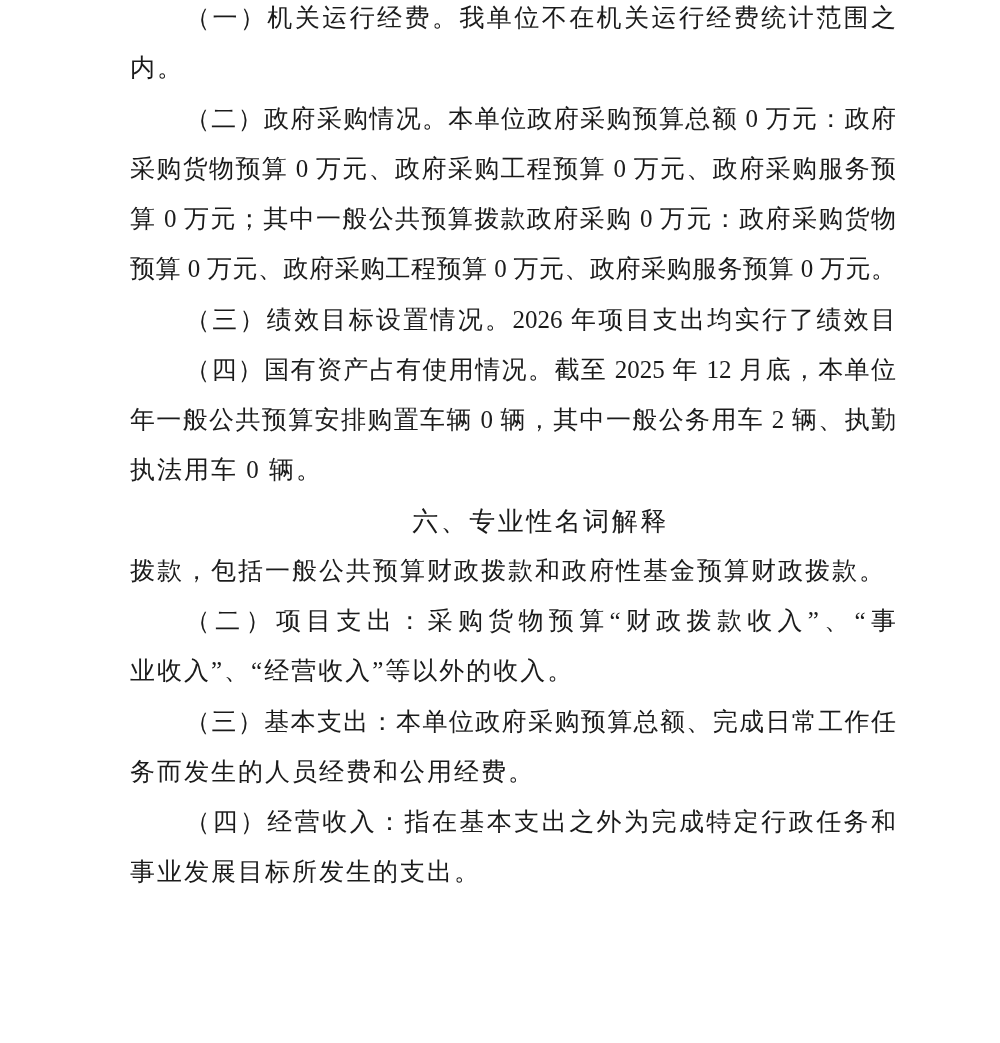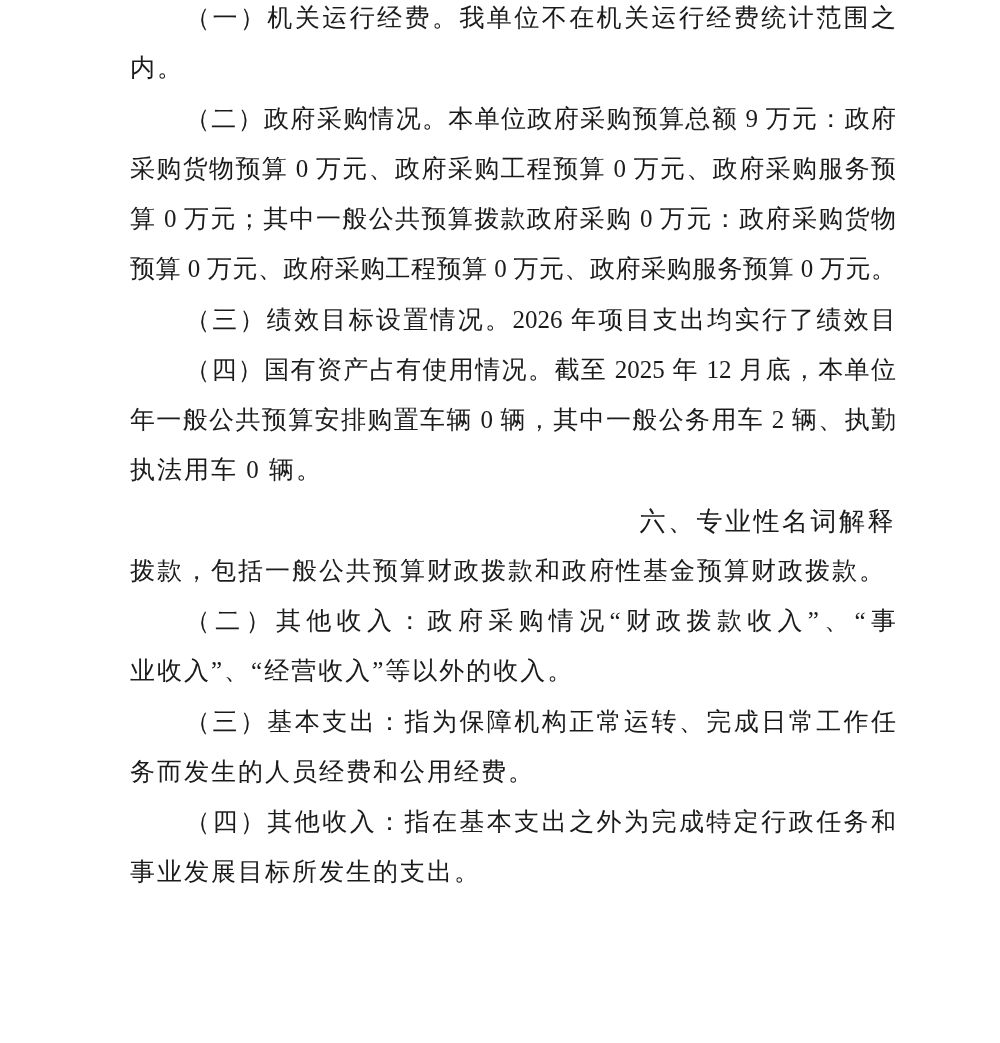--- a/index.html
+++ b/index.html
@@ -40,34 +40,34 @@
   .indent {
     text-indent: 55px;
   }
   .bseg {
     font-weight: normal;
   }
   .heading {
     font-family: "Liberation Sans", "DejaVu Sans", sans-serif;
     font-size: 26px;
     letter-spacing: 2.5px;
-    text-align: right;
+    text-align: center;
     text-align-last: auto;
   }
 </style>
 </head>
 <body>
 
 <div class="doc">
 
   <div class="line indent fill"><span class="bseg">（一）机关运行经费</span><span>。我单位不在机关运行经费统计范围之</span></div>
 
   <div class="line last"><span class="bseg"></span><span>内。</span></div>
 
-  <div class="line indent fill"><span class="bseg">（二）政府采购情况</span><span>。本单位政府采购预算总额 9 万元：政府</span></div>
+  <div class="line indent fill"><span class="bseg">（二）政府采购情况</span><span>。本单位政府采购预算总额 0 万元：政府</span></div>
 
   <div class="line fill"><span class="bseg"></span><span>采购货物预算 0 万元、政府采购工程预算 0 万元、政府采购服务预</span></div>
 
   <div class="line fill"><span class="bseg"></span><span>算 0 万元；其中一般公共预算拨款政府采购 0 万元：政府采购货物</span></div>
 
   <div class="line fill"><span class="bseg"></span><span>预算 0 万元、政府采购工程预算 0 万元、政府采购服务预算 0 万元。</span></div>
 
   <div class="line indent fill"><span class="bseg">（三）绩效目标设置情况</span><span>。2026 年项目支出均实行了绩效目</span></div>
 
 
@@ -76,25 +76,25 @@
 
   <div class="line fill"><span class="bseg"></span><span>年一般公共预算安排购置车辆 0 辆，其中一般公务用车 2 辆、执勤</span></div>
 
   <div class="line last"><span class="bseg"></span><span>执法用车 0 辆。</span></div>
 
   <div class="line heading indent"><span class="bseg">六、专业性名词解释</span><span></span></div>
 
 
   <div class="line last"><span class="bseg"></span><span>拨款，包括一般公共预算财政拨款和政府性基金预算财政拨款。</span></div>
 
-  <div class="line indent fill"><span class="bseg">（二）其他收入：</span><span>政府采购情况“财政拨款收入”、“事</span></div>
+  <div class="line indent fill"><span class="bseg">（二）项目支出：</span><span>采购货物预算“财政拨款收入”、“事</span></div>
 
   <div class="line last"><span class="bseg"></span><span>业收入”、“经营收入”等以外的收入。</span></div>
 
-  <div class="line indent fill"><span class="bseg">（三）基本支出：</span><span>指为保障机构正常运转、完成日常工作任</span></div>
+  <div class="line indent fill"><span class="bseg">（三）基本支出：</span><span>本单位政府采购预算总额、完成日常工作任</span></div>
 
   <div class="line last"><span class="bseg"></span><span>务而发生的人员经费和公用经费。</span></div>
 
-  <div class="line indent fill"><span class="bseg">（四）其他收入：</span><span>指在基本支出之外为完成特定行政任务和</span></div>
+  <div class="line indent fill"><span class="bseg">（四）经营收入：</span><span>指在基本支出之外为完成特定行政任务和</span></div>
 
   <div class="line last"><span class="bseg"></span><span>事业发展目标所发生的支出。</span></div>
 
 </div>
 
 </body></html>

